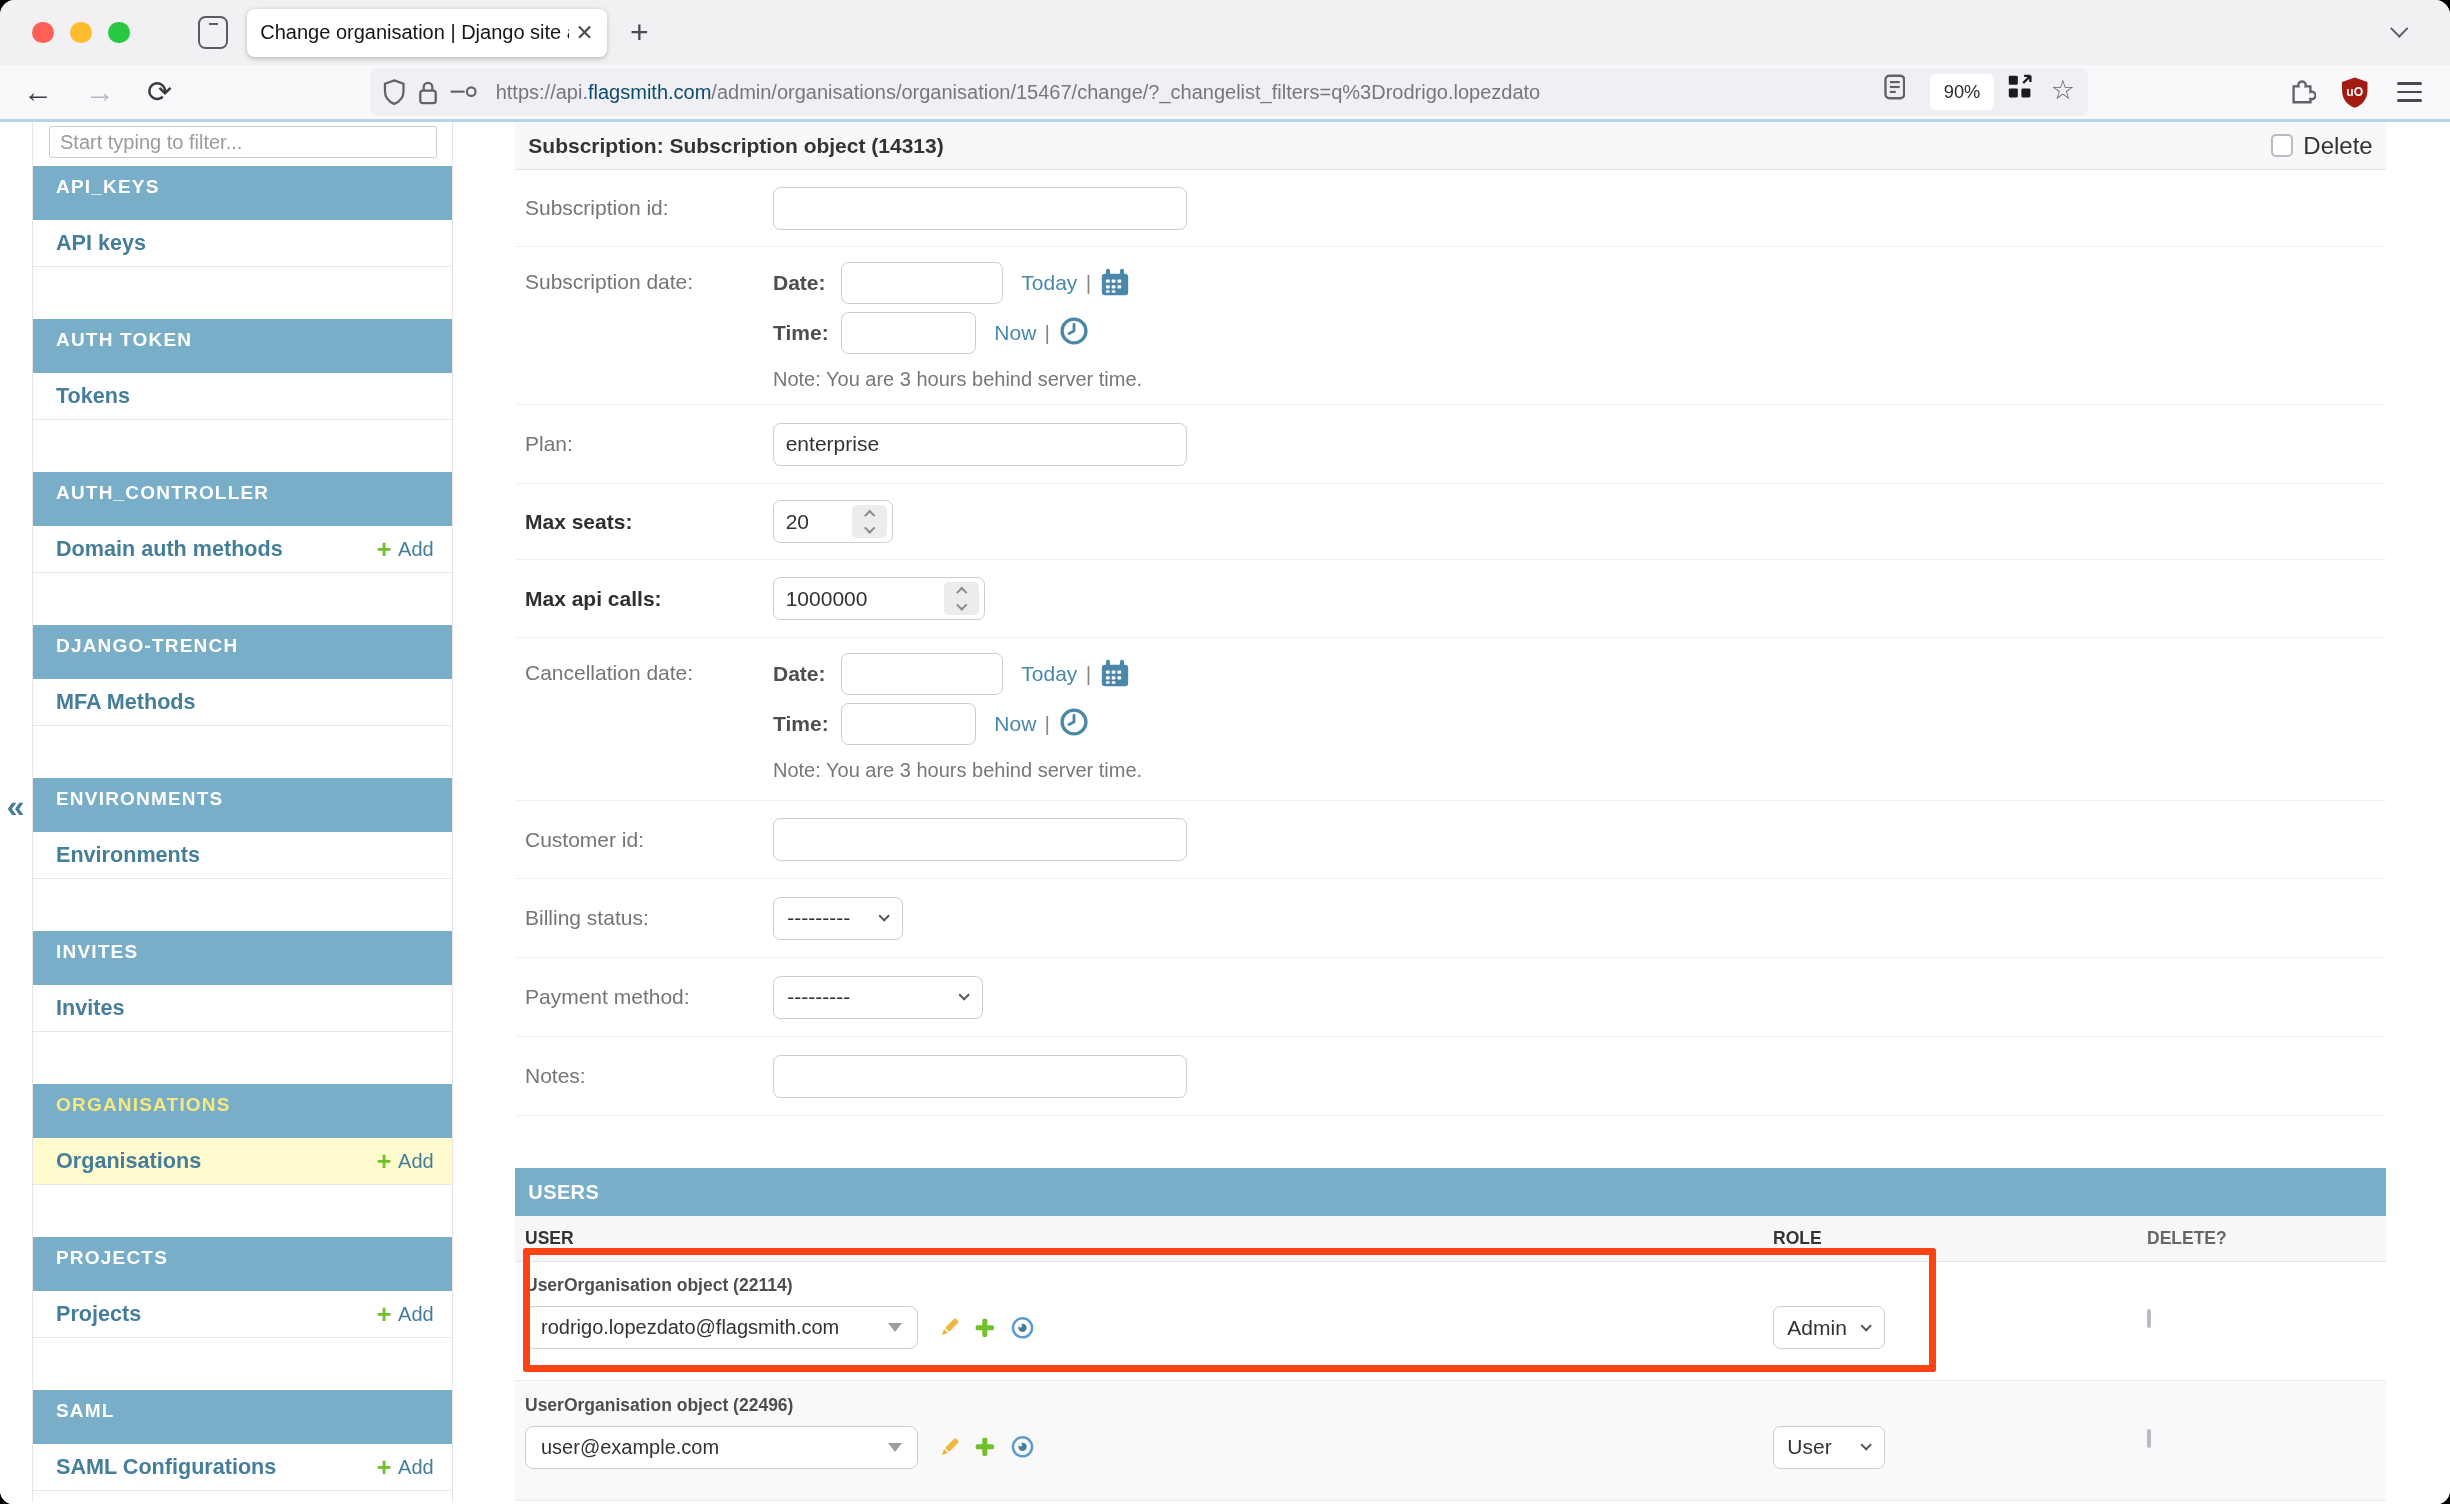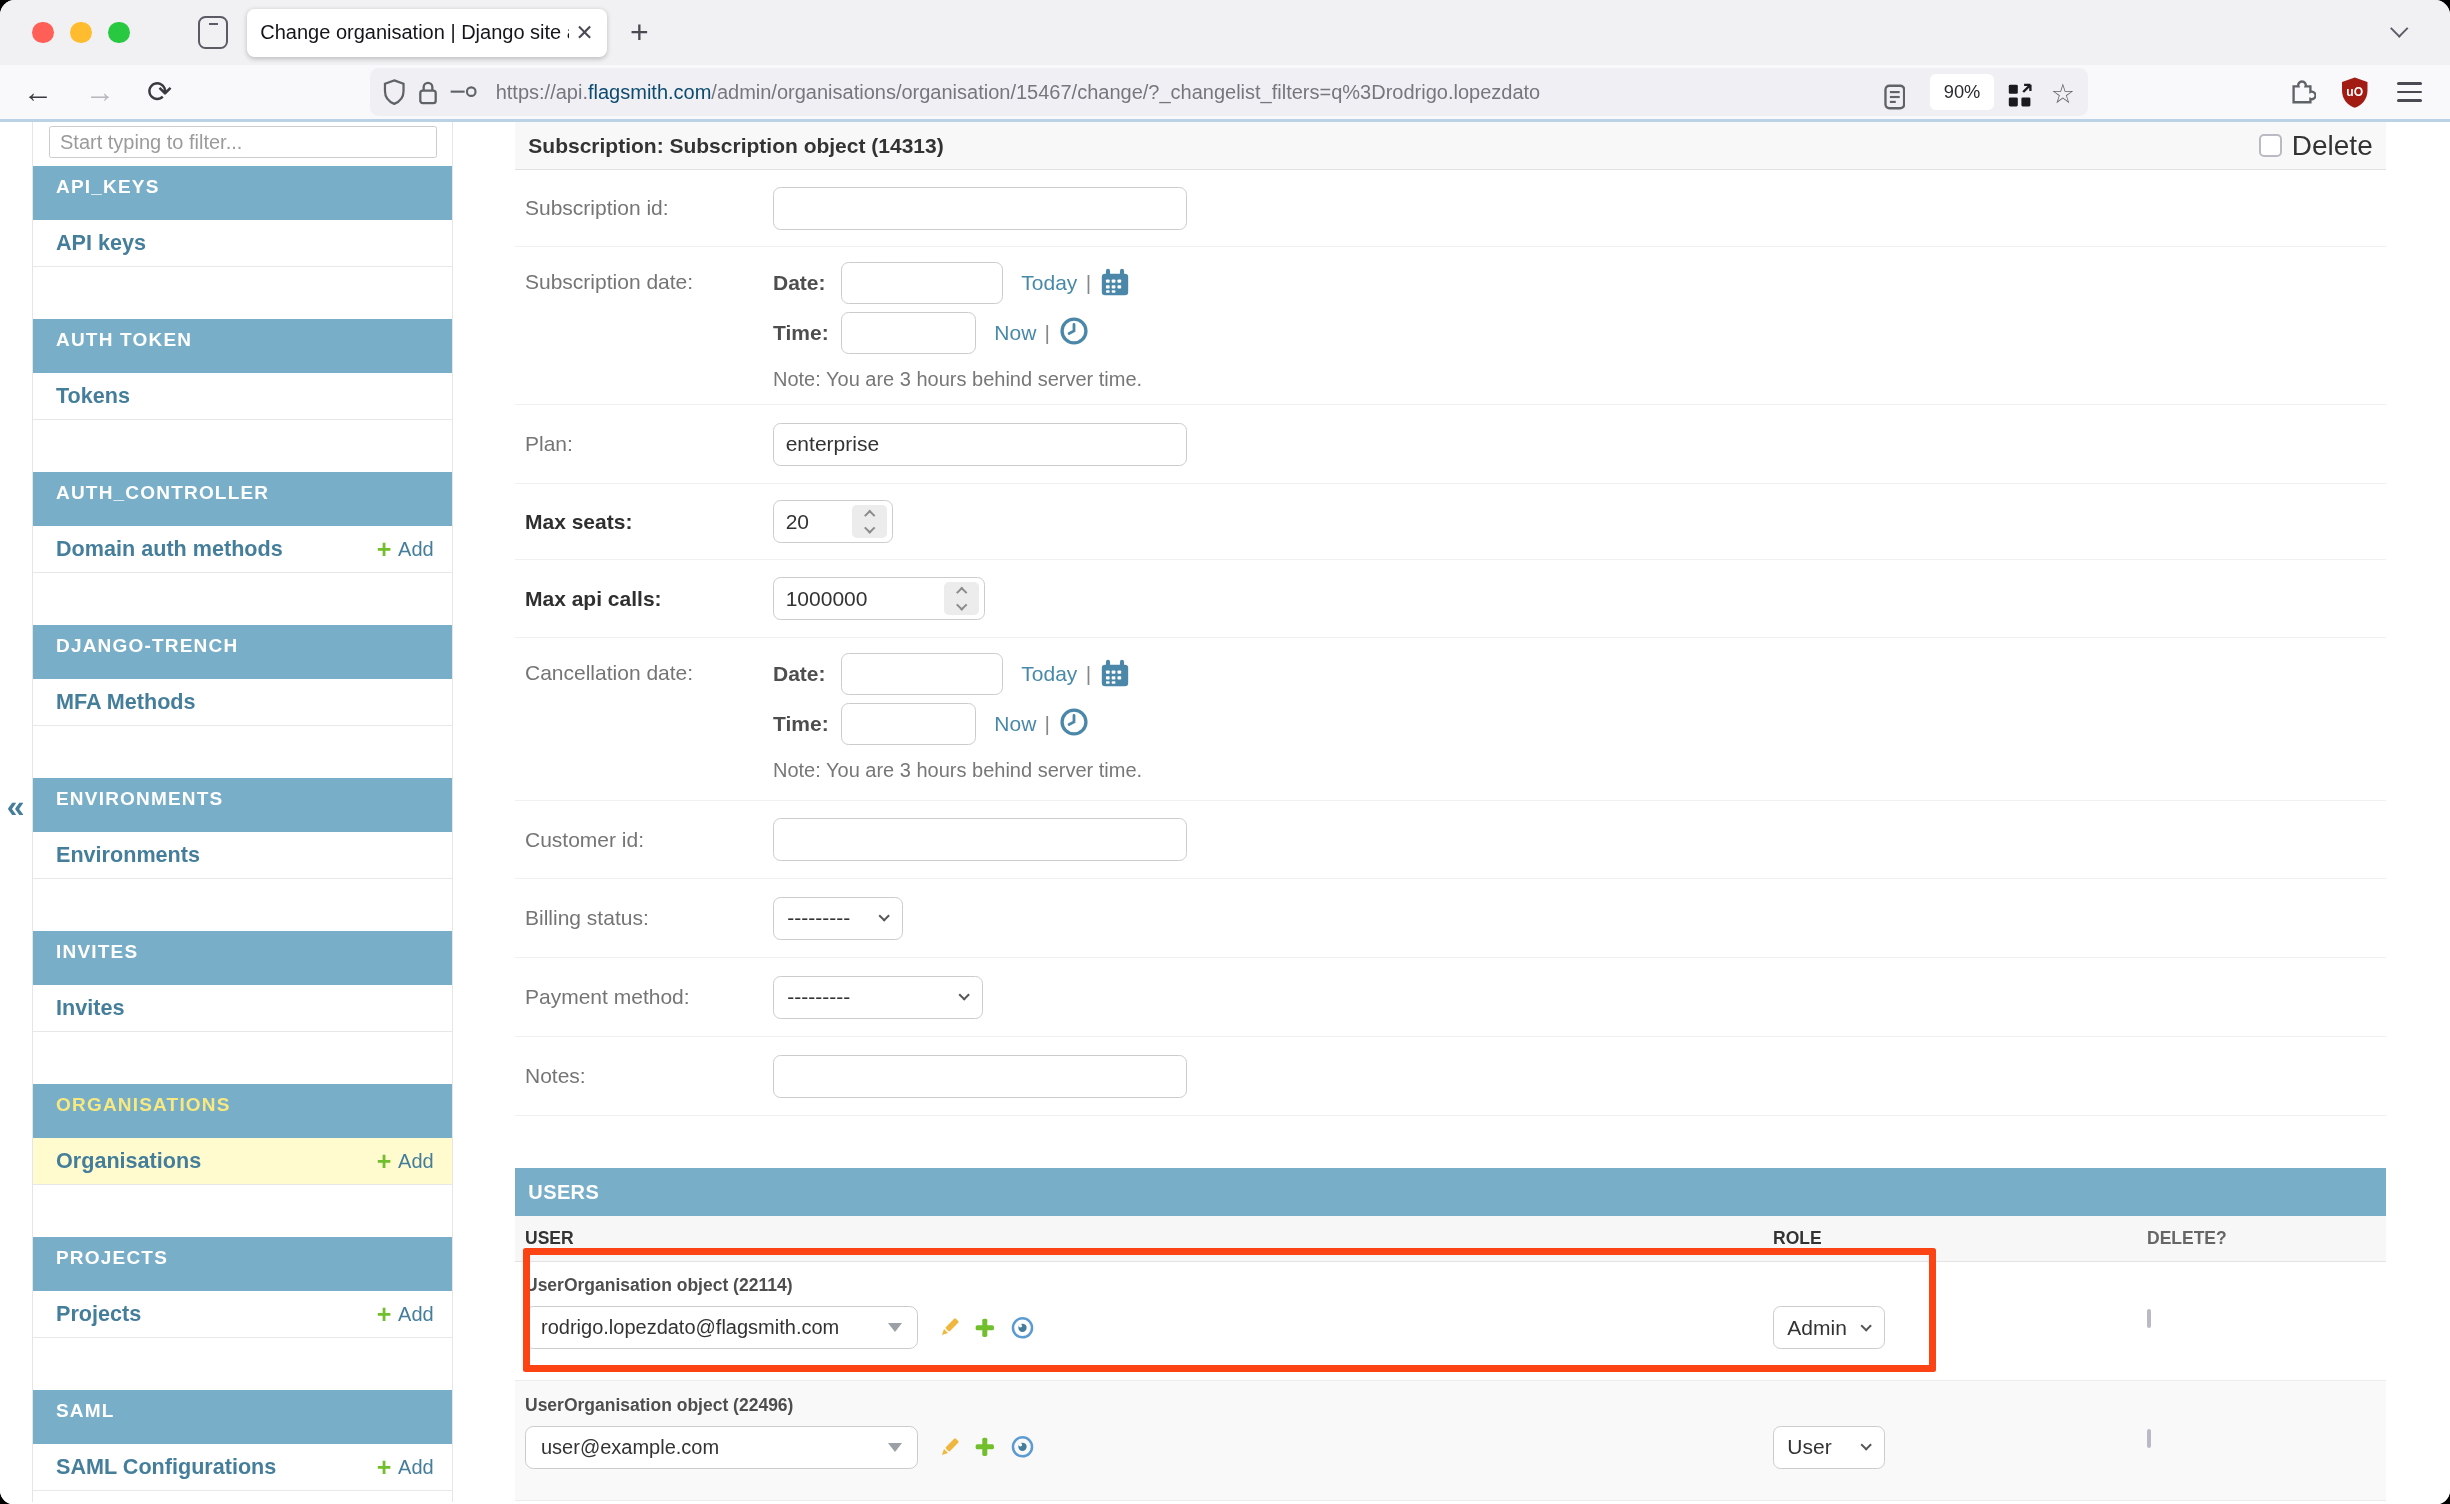--- a/index.html
+++ b/index.html
@@ -23,21 +23,21 @@
 
   
   .toolbar { height:57px; background:#f9f9fb; border-bottom:3.3px solid #b9d2e6; display:flex; align-items:center; padding:0 23px; }
   .navbtn { font-size:30px; color:#3a3a40; margin-right:32px; line-height:1; }
   .navbtn.disabled { color:#b7b7bf; }
   .urlbar { margin-left:166px; width:1718px; height:48px; background:#f0f0f4; border-radius:8.3px; display:flex; align-items:center; padding:0 13.3px; }
   .urlicon { display:flex; align-items:center; margin-right:11.7px; }
   .urltext { font-size:20px; color:#76767f; margin-left:6.7px; white-space:nowrap; overflow:hidden; flex:1; }
   .urltext .domain { color:#0c4a6e; }
   .zoom-pill { background:#fff; border-radius:5.8px; padding:6.7px 13.3px; font-size:18.3px; color:#2a2a30; margin:0 13.3px; }
-  .uright { display:flex; align-items:flex-end; }
+  .uright { display:flex; align-items:flex-start; }
   .star { font-size:27px; color:#5f6368; margin-left:5px; }
   .toolbtn { margin-left:25px; display:flex; align-items:center; }
   .hamburger { margin-left:28px; display:flex; flex-direction:column; gap:5.8px; }
   .hamburger div { width:25px; height:2.9px; background:#4a4a52; border-radius:1.7px; }
 
   
   .content { position:relative; height:1380px; display:flex; background:#fff; overflow:hidden; }
   .collapse { position:absolute; left:6.7px; top:666px; font-size:32px; font-weight:bold; color:#447e9b; }
 
   
@@ -51,21 +51,21 @@
   .srow.selected { background:#fffbcf; }
   .slink { font-size:21.6px; font-weight:bold; color:#447e9b; text-decoration:none; }
   .addlink { margin-left:auto; display:flex; align-items:center; gap:6.7px; font-size:20px; color:#447e9b; text-decoration:none; }
   .plus-glyph { color:#70bf2b; font-size:25px; font-weight:bold; line-height:1; }
   .srow.partial { border-bottom:none; height:33px; align-items:flex-start; padding-top:10px; overflow:hidden; }
 
   
   .main { margin-left:62px; width:1871px; }
   .mod-head { height:48px; background:#f8f8f8; border-bottom:0.8px solid #e1e1e1; display:flex; align-items:center; padding:0 13.3px; }
   .mod-title { font-size:21px; font-weight:bold; color:#333; }
-  .mod-del { margin-left:auto; display:flex; align-items:center; gap:10px; font-size:28px; color:#333; }
+  .mod-del { margin-left:auto; display:flex; align-items:center; gap:10px; font-size:24px; color:#333; }
   .cbx { width:22.5px; height:22.5px; border:2.5px solid #babac4; border-radius:5px; background:#fff; }
 
   .frow { display:flex; align-items:center; border-bottom:0.8px solid #f0f0f0; padding-left:10px; }
   .flabel { width:248px; font-size:21px; color:#757575; flex-shrink:0; }
   .flabel.req { color:#2f2f2f; font-weight:bold; }
   .inp { height:43px; border:0.8px solid #ccc; border-radius:7.5px; background:#fff; display:flex; align-items:center; padding:0 11.7px; font-size:21px; color:#333; }
   .w-wide { width:414px; }
   .frow.dt { align-items:flex-start; padding-top:15px; }
   .dtstack { display:flex; flex-direction:column; }
   .dtline { display:flex; align-items:center; margin-bottom:7.5px; }

